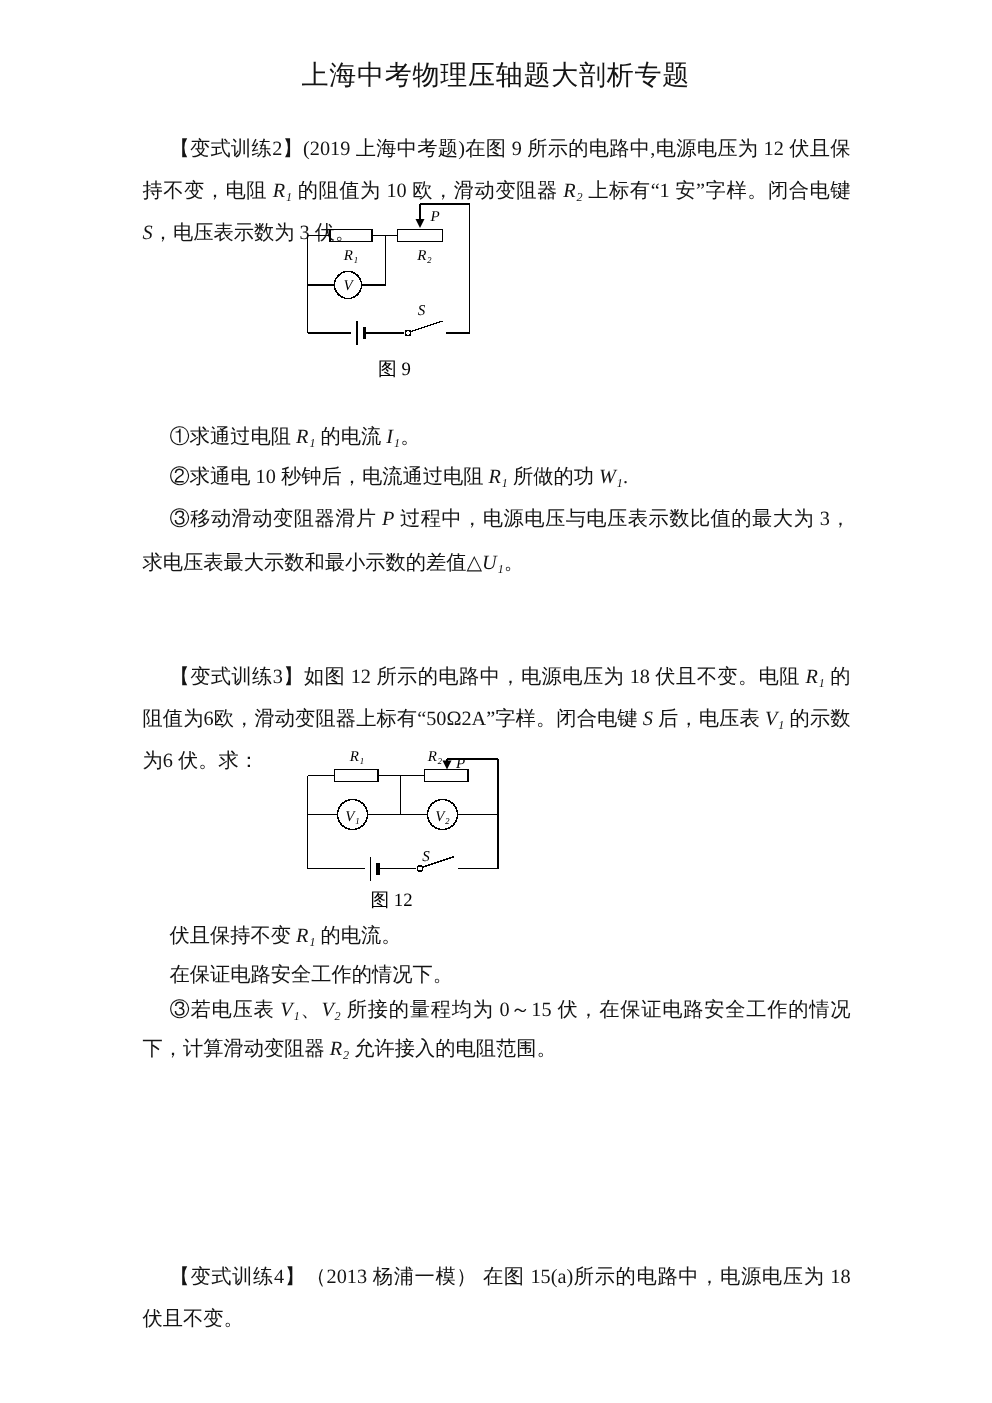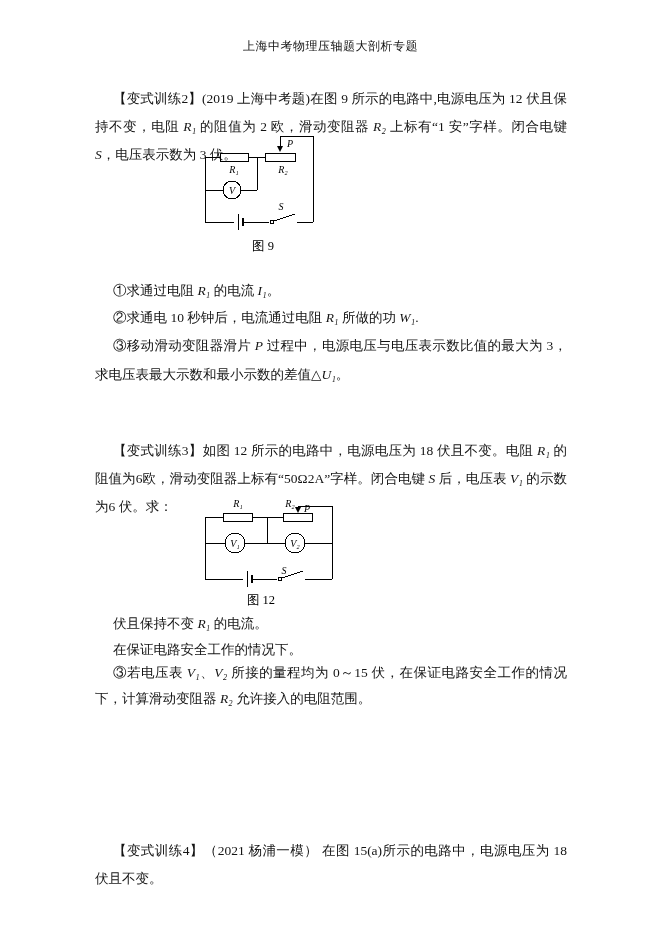--- a/index.html
+++ b/index.html
@@ -6,21 +6,21 @@
   body{
     width:661px;height:935px;
     background:#ffffff;
     position:relative;
     font-family:"Liberation Serif","DejaVu Serif",serif;
     color:#141414;
     overflow:hidden;
   }
   .hdr{
     position:absolute;top:38px;left:0;right:0;
-    text-align:center;font-size:12px;letter-spacing:0.5px;font-family:Liberation Mono, monospace;
+    text-align:center;font-size:18px;letter-spacing:0.5px;font-family:Liberation Mono, monospace;
   }
   .blk{
     position:absolute;left:95px;width:472px;
     font-size:13.5px;line-height:28px;
     text-align:justify;
   }
   .indent{text-indent:18px;}
   .q{line-height:29px;}
   .q2{line-height:26px;}
   .b{font-weight:normal;}
@@ -35,21 +35,21 @@
     font-family:"Liberation Serif","DejaVu Serif",serif;
   }
   .lbl{font-size:10px;font-style:italic;}
   .cap{font-size:12.5px;}
 </style>
 </head>
 <body>
 
 <div class="hdr">上海中考物理压轴题大剖析专题</div>
 
-<div class="blk indent" style="top:85px"><span class="b">【变式训练2】(2019 上海中考题)</span><span>在图 9 所示的电路中,电源电压为 12 伏且保持不变，电阻 </span><span class="var">R₁</span><span> 的阻值为 2 欧，滑动变阻器 </span><span class="var">R₂</span><span> 上标有“1 安”字样。闭合电键 </span><span class="var">S</span><span>，电压表示数为 3 伏。</span></div>
+<div class="blk indent" style="top:85px"><span class="b">【变式训练2】(2019 上海中考题)</span><span>在图 9 所示的电路中,电源电压为 12 伏且保持不变，电阻 </span><span class="var">R₁</span><span> 的阻值为 10 欧，滑动变阻器 </span><span class="var">R₂</span><span> 上标有“1 安”字样。闭合电键 </span><span class="var">S</span><span>，电压表示数为 3 伏。</span></div>
 
 <svg class="fig" style="left:195px;top:130px" width="140" height="128" viewBox="0 0 140 128">
   <g>
     <path d="M10,27 V92"></path>
     <path d="M10,27 H25"></path>
     <path d="M53,27 H70"></path>
     <path d="M62,27 V60"></path>
     <path d="M10,60 H28"></path>
     <path d="M46,60 H62"></path>
     <path d="M85,6 H118"></path>
@@ -125,13 +125,13 @@
   <text class="lbl" x="40" y="55" text-anchor="middle">V₁</text>
   <text class="lbl" x="100" y="55" text-anchor="middle">V₂</text>
   <text class="lbl" x="89" y="82" text-anchor="middle">S</text>
   <text class="cap" x="66" y="112" text-anchor="middle">图 12</text>
 </svg>
 
 <div class="blk q2 indent" style="top:611px"><span>伏且保持不变 </span><span class="var">R₁</span><span> 的电流。</span></div>
 <div class="blk q2 indent" style="top:637px"><span>在保证电路安全工作的情况下。</span></div>
 <div class="blk q2 indent" style="top:660px"><span>③若电压表 </span><span class="var">V₁</span><span>、</span><span class="var">V₂</span><span> 所接的量程均为 0～15 伏，在保证电路安全工作的情况下，计算滑动变阻器 </span><span class="var">R₂</span><span> 允许接入的电阻范围。</span></div>
 
-<div class="blk indent" style="top:837px"><span class="b">【变式训练4】（2021 杨浦一模）</span><span> 在图 15(a)所示的电路中，电源电压为 18 伏且不变。</span></div>
+<div class="blk indent" style="top:837px"><span class="b">【变式训练4】（2013 杨浦一模）</span><span> 在图 15(a)所示的电路中，电源电压为 18 伏且不变。</span></div>
 
 </body></html>

